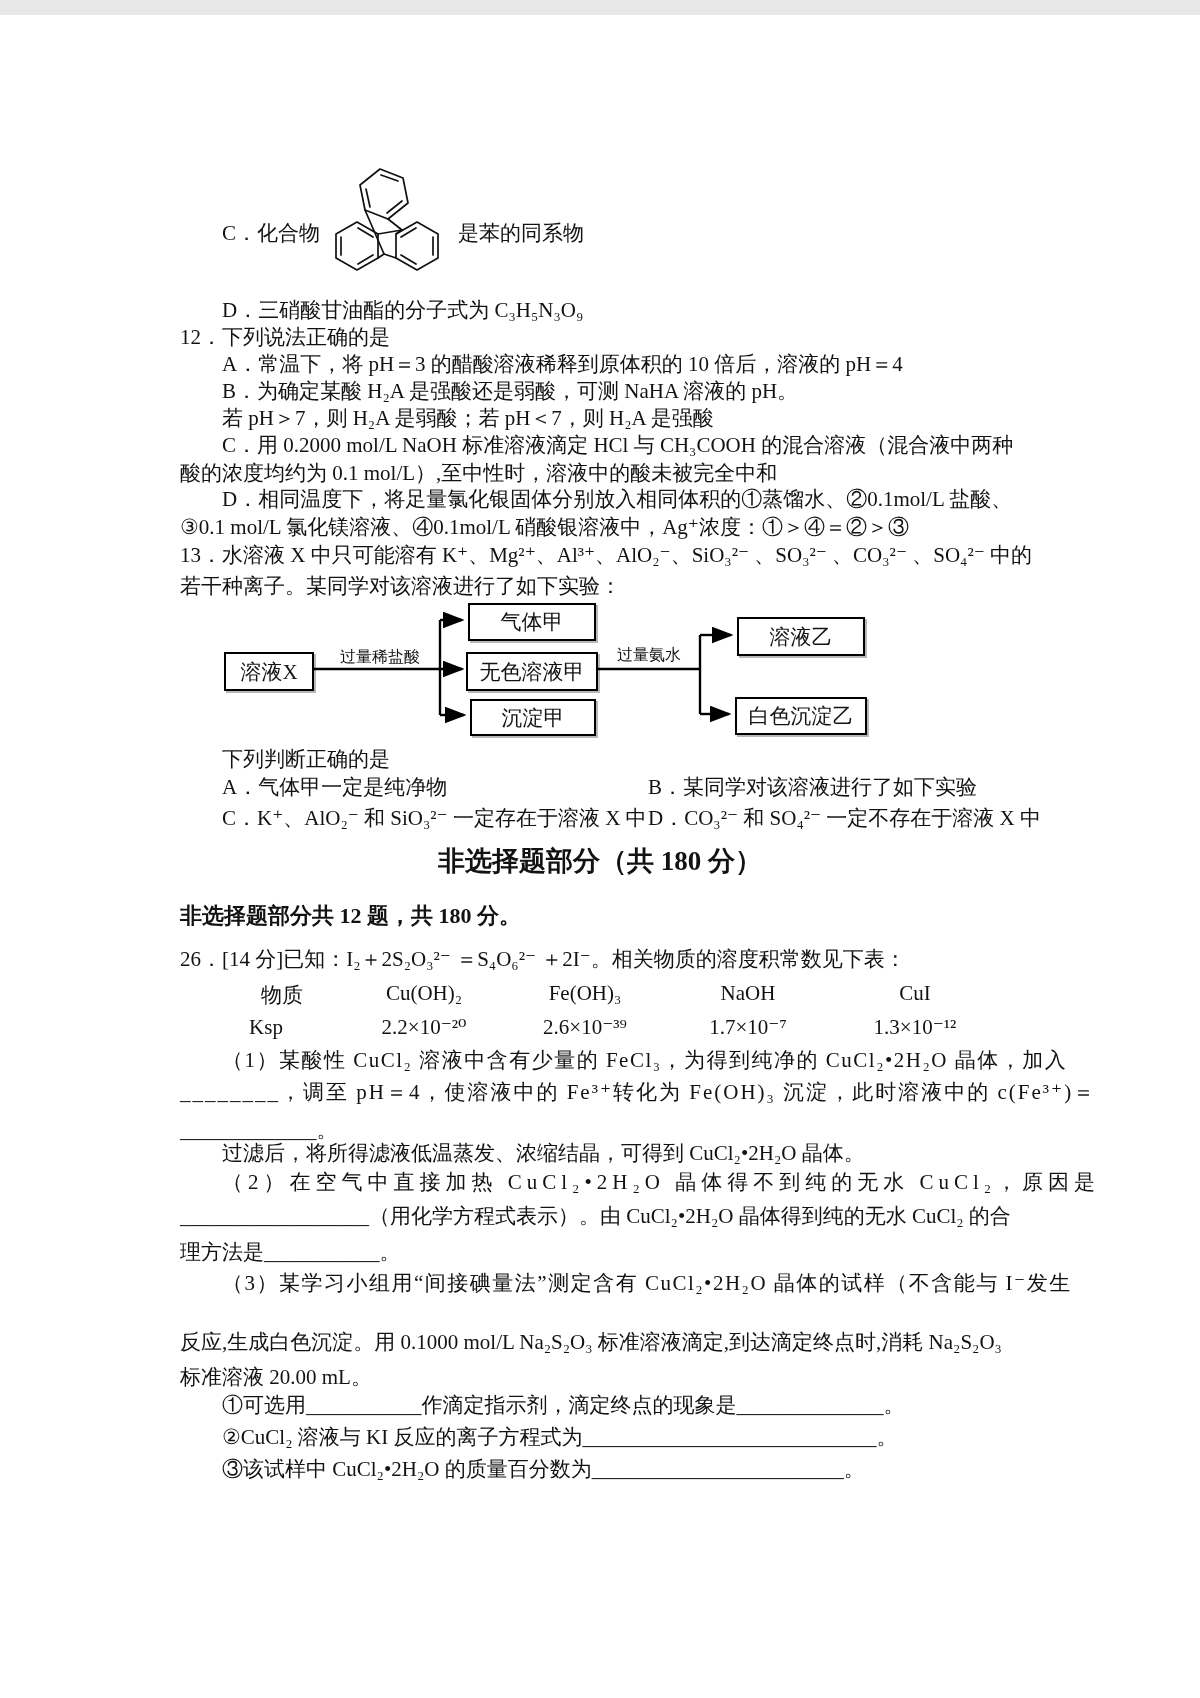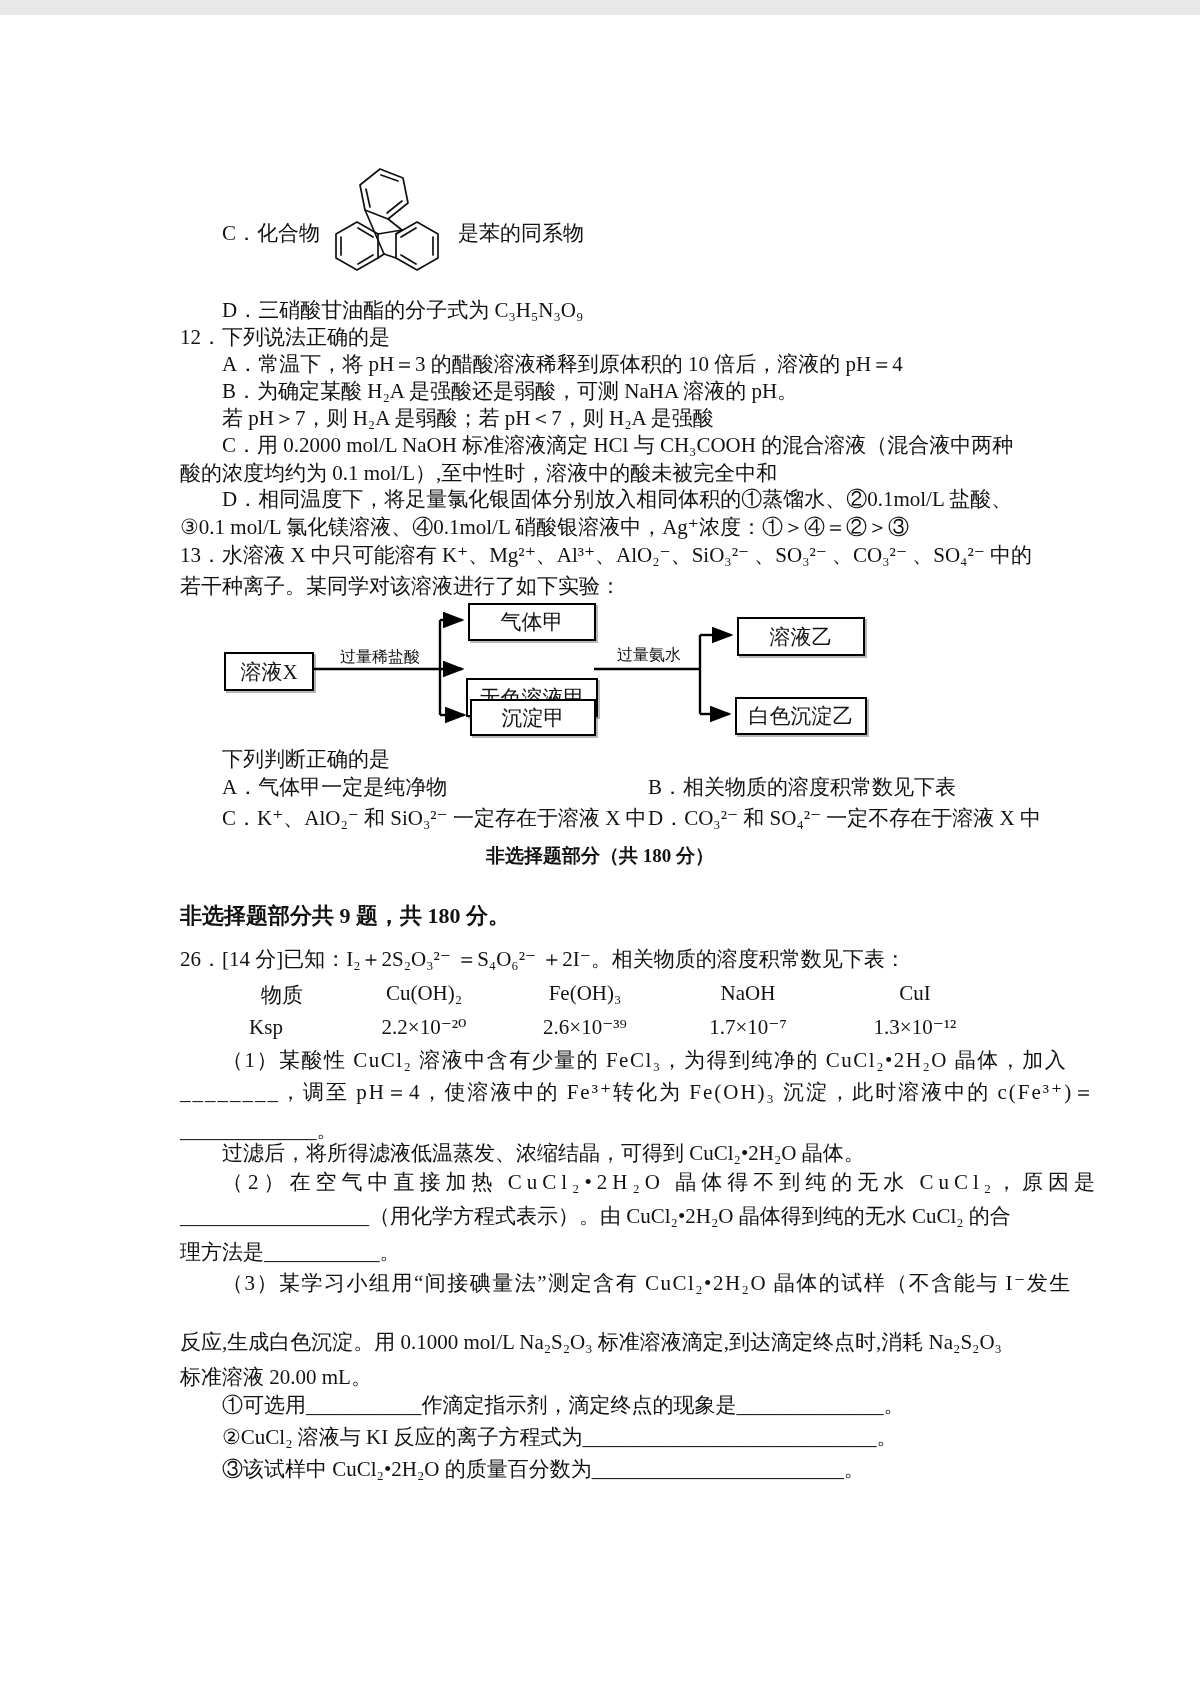--- a/index.html
+++ b/index.html
@@ -4,21 +4,21 @@
 <style>
   html,body{margin:0;padding:0;background:#e8e8e8;}
   .page{
     position:relative;width:1200px;height:1698px;margin:15px auto;
     background:#ffffff;overflow:hidden;
     font-family:"Liberation Serif","DejaVu Serif",serif;
     color:#121212;
   }
   .ln{position:absolute;font-size:21px;line-height:1.25;white-space:pre;}
   .b{font-weight:bold;}
-  .title{position:absolute;left:0;width:1200px;text-align:center;font-size:19px;font-weight:bold;white-space:pre;}
+  .title{position:absolute;left:0;width:1200px;text-align:center;font-size:27px;font-weight:bold;white-space:pre;}
   .cell{position:absolute;font-size:21px;text-align:center;white-space:pre;}
   .dbox{
     position:absolute;border:2px solid #000;background:#fff;
     display:flex;align-items:center;justify-content:center;
     font-size:21px;white-space:pre;box-shadow:2px 2px 0 rgba(0,0,0,0.28);
   }
   .dlabel{position:absolute;font-size:16px;text-align:center;white-space:pre;}
   .ls1{letter-spacing:1.5px;}
   .ls2{letter-spacing:2px;}
   .ls5{letter-spacing:5px;}
@@ -80,34 +80,34 @@
       <path d="M240,120 H264" marker-end="url(#arw)"></path>
       <path d="M394,74 H500"></path>
       <path d="M500,40 V119"></path>
       <path d="M500,40 H531" marker-end="url(#arw)"></path>
       <path d="M500,119 H529" marker-end="url(#arw)"></path>
     </g>
   </svg>
   <div class="dbox" style="left:224px;top:637px;width:86px;height:35px;">溶液X</div>
   <div class="dlabel" style="left:322px;top:632px;width:116px;">过量稀盐酸</div>
   <div class="dbox" style="left:468px;top:588px;width:124px;height:34px;">气体甲</div>
-  <div class="dbox" style="left:466px;top:663px;width:128px;height:35px;">无色溶液甲</div>
+  <div class="dbox" style="left:466px;top:637px;width:128px;height:35px;">无色溶液甲</div>
   <div class="dbox" style="left:470px;top:684px;width:122px;height:33px;">沉淀甲</div>
   <div class="dlabel" style="left:602px;top:630px;width:94px;">过量氨水</div>
   <div class="dbox" style="left:737px;top:602px;width:124px;height:35px;">溶液乙</div>
   <div class="dbox" style="left:735px;top:682px;width:128px;height:34px;">白色沉淀乙</div>
 
   <div class="ln" style="left:222px;top:731px;">下列判断正确的是</div>
   <div class="ln" style="left:222px;top:759px;">A．气体甲一定是纯净物</div>
-  <div class="ln" style="left:648px;top:759px;">B．相关物质的溶度积常数见下表</div>
+  <div class="ln" style="left:648px;top:759px;">B．某同学对该溶液进行了如下实验</div>
   <div class="ln" style="left:222px;top:790px;">C．K⁺、AlO₂⁻ 和 SiO₃²⁻ 一定存在于溶液 X 中</div>
   <div class="ln" style="left:648px;top:790px;">D．CO₃²⁻ 和 SO₄²⁻ 一定不存在于溶液 X 中</div>
 
   <div class="title" style="top:828px;">非选择题部分（共 180 分）</div>
-  <div class="ln b" style="left:180px;top:887px;font-size:22px;">非选择题部分共 9 题，共 180 分。</div>
+  <div class="ln b" style="left:180px;top:887px;font-size:22px;">非选择题部分共 12 题，共 180 分。</div>
 
   <div class="ln" style="left:180px;top:931px;">26．[14 分]已知：I₂＋2S₂O₃²⁻ ＝S₄O₆²⁻ ＋2I⁻。相关物质的溶度积常数见下表：</div>
 
   <div class="cell" style="left:212px;top:966px;width:140px;">物质</div>
   <div class="cell" style="left:344px;top:966px;width:160px;">Cu(OH)₂</div>
   <div class="cell" style="left:505px;top:966px;width:160px;">Fe(OH)₃</div>
   <div class="cell" style="left:668px;top:966px;width:160px;">NaOH</div>
   <div class="cell" style="left:835px;top:966px;width:160px;">CuI</div>
   <div class="cell" style="left:196px;top:1000px;width:140px;font-family:Liberation Serif, serif;">Ksp</div>
   <div class="cell" style="left:344px;top:1000px;width:160px;">2.2×10⁻²⁰</div>

